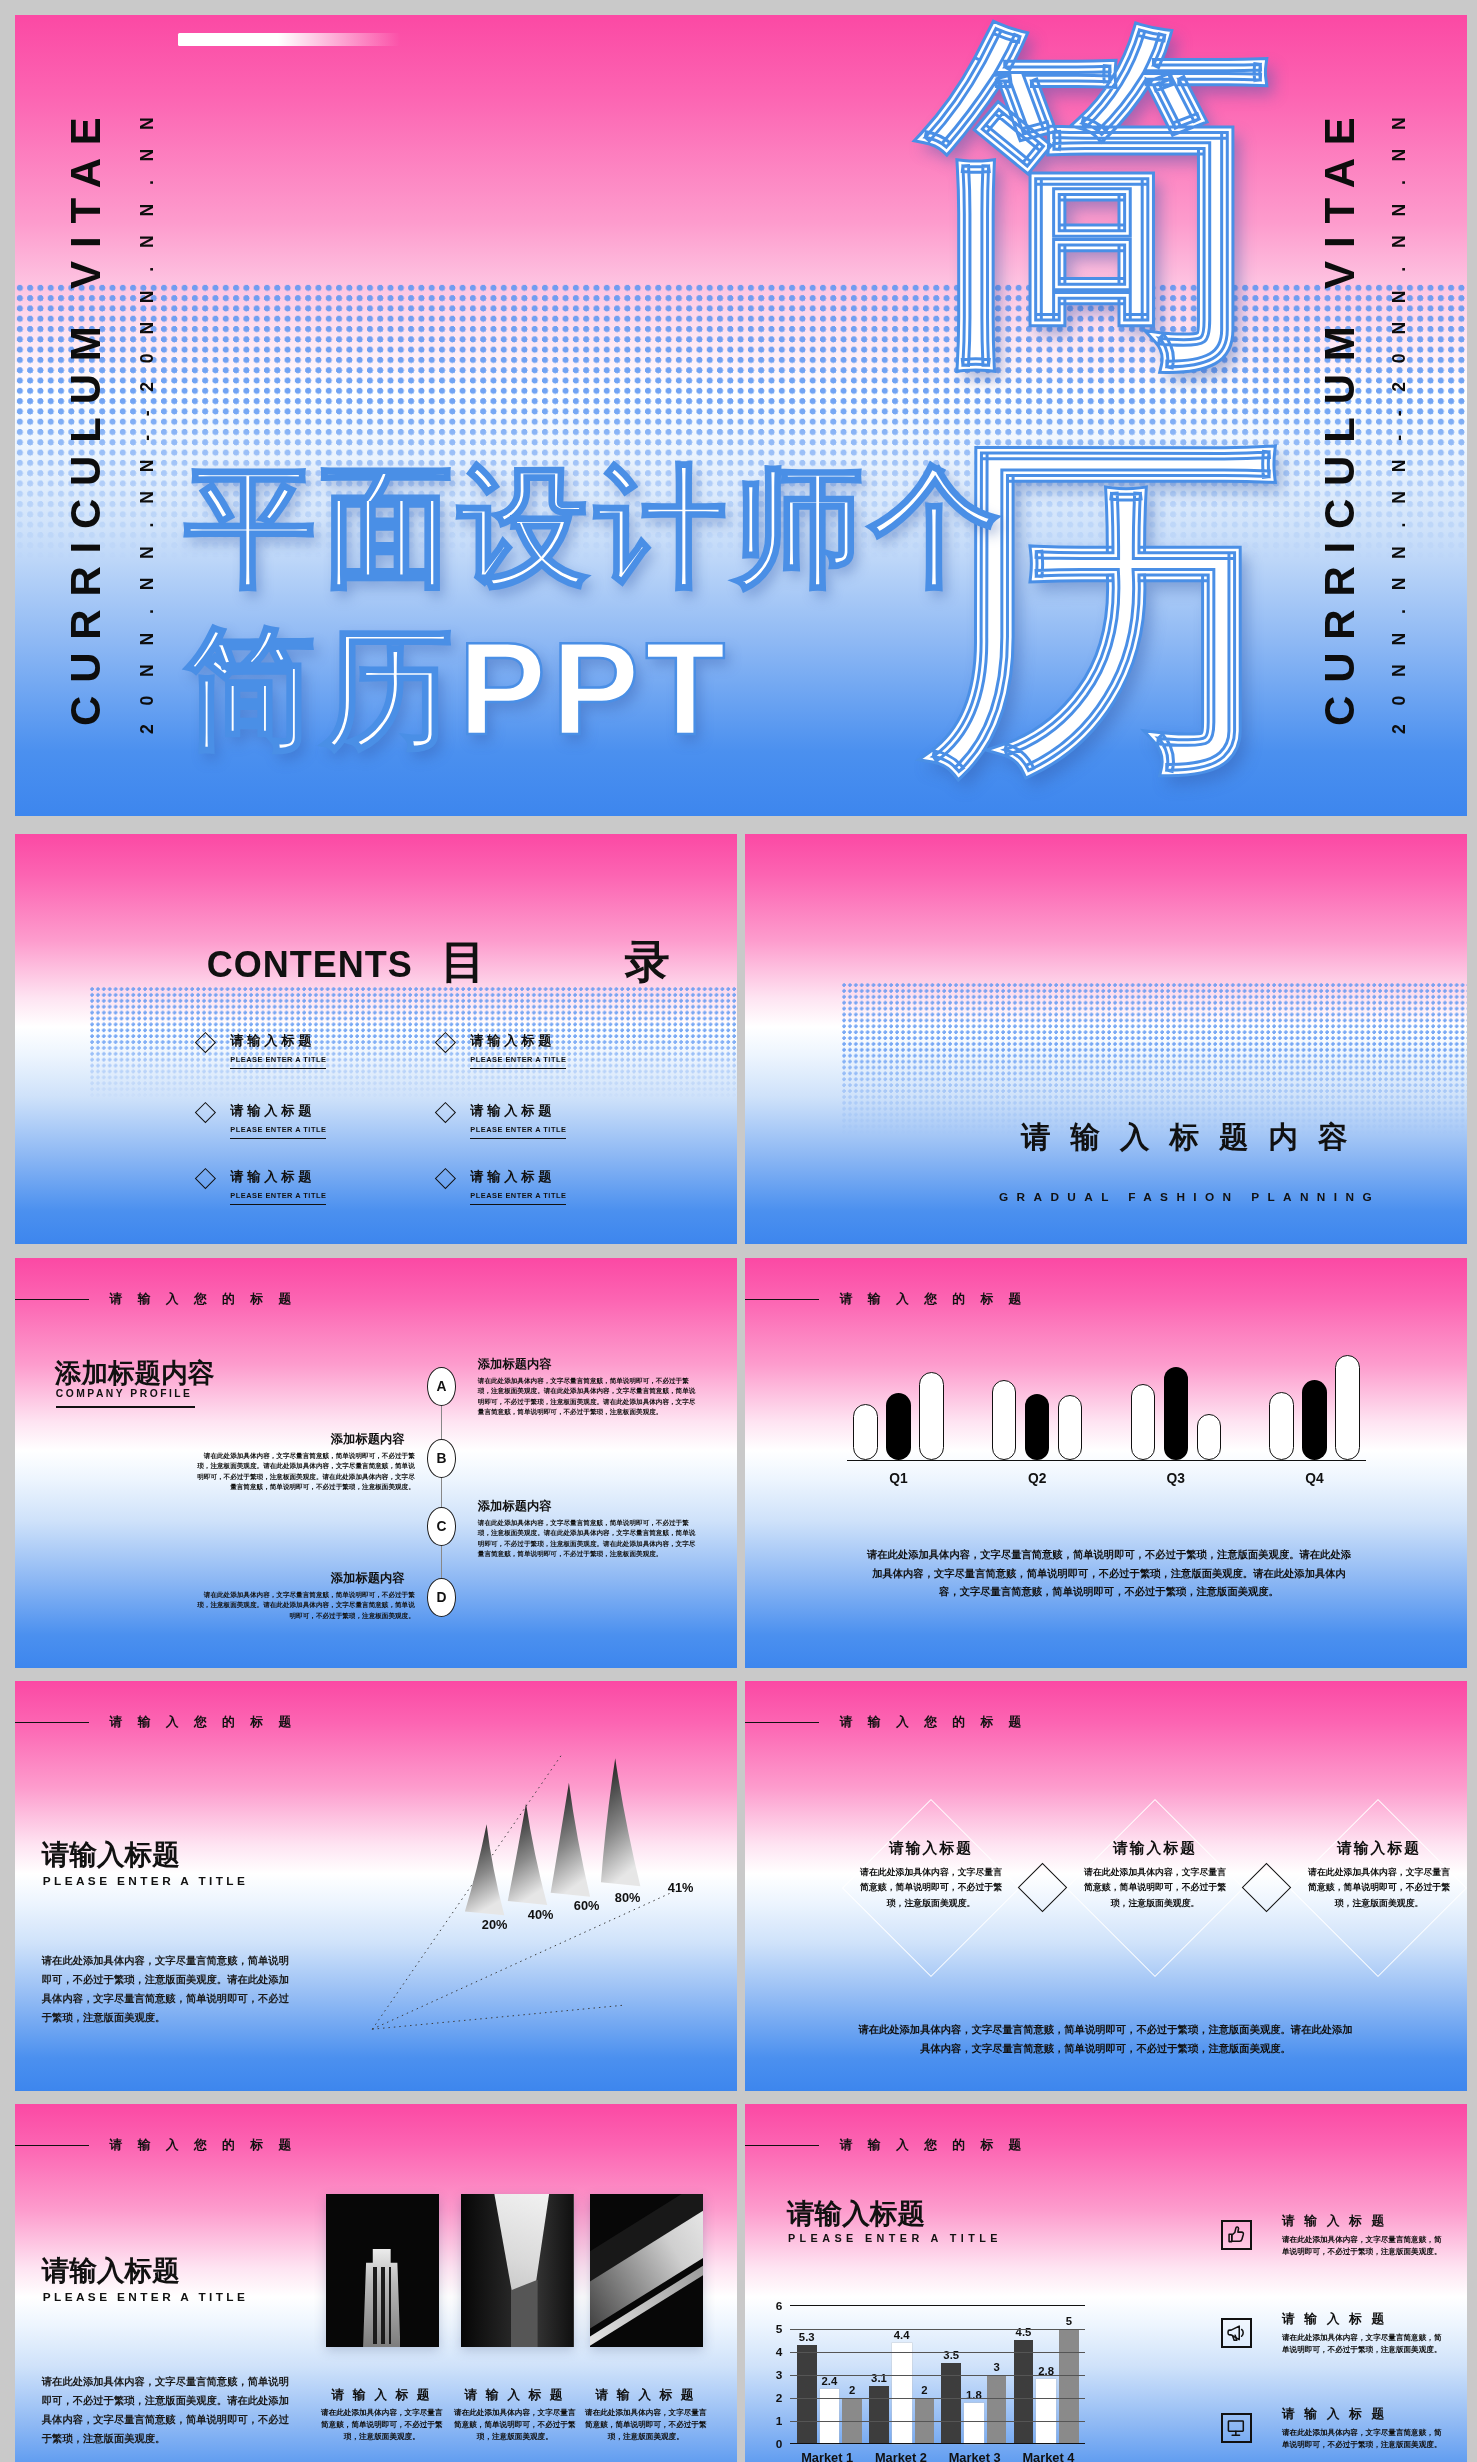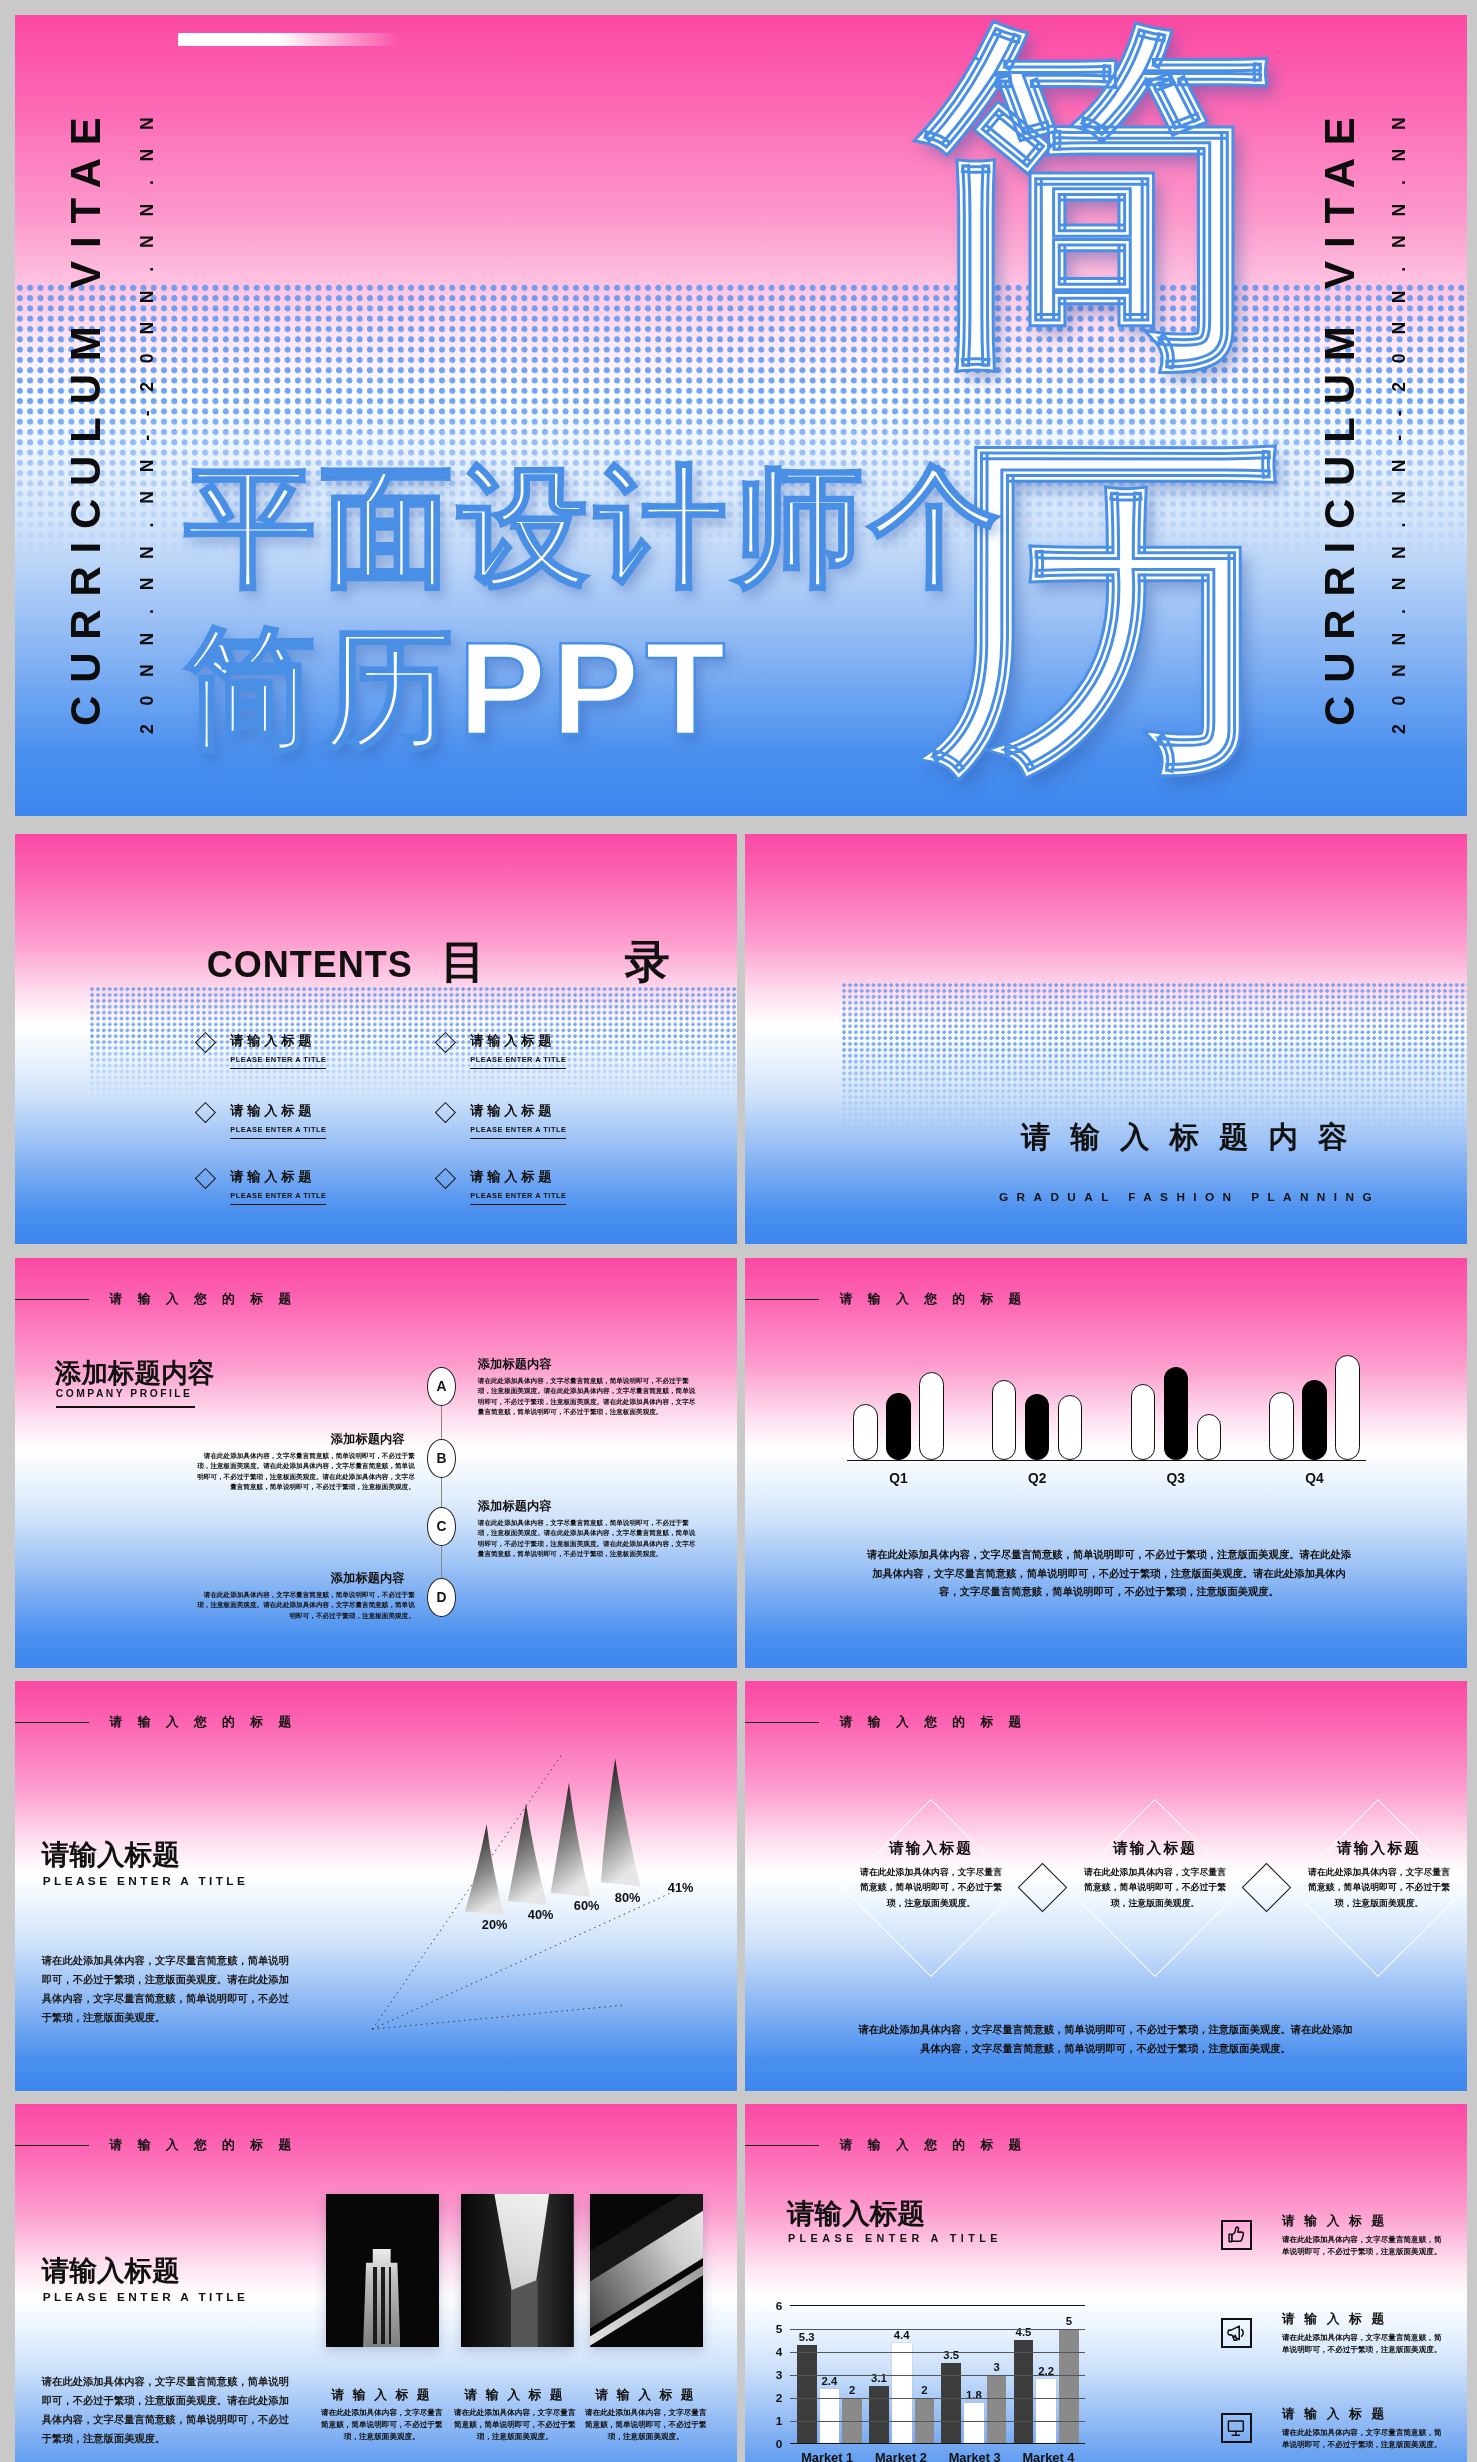--- a/index.html
+++ b/index.html
@@ -394,21 +394,21 @@
                 <div class="m-val">3</div>
                 <div class="m-bar s2" style="height: 69px;"></div>
               </div>
             </div>
             <div class="m-group">
               <div class="m-barwrap">
                 <div class="m-val">4.5</div>
                 <div class="m-bar s0" style="height: 104px;"></div>
               </div>
               <div class="m-barwrap">
-                <div class="m-val">2.2</div>
+                <div class="m-val">2.8</div>
                 <div class="m-bar s1" style="height: 65px;"></div>
               </div>
               <div class="m-barwrap">
                 <div class="m-val">5</div>
                 <div class="m-bar s2" style="height: 115px;"></div>
               </div>
             </div>
           </div>
       <div class="m-grid heavy" style="bottom: 0px;"></div>
           <div class="m-grid" style="bottom: 22.6px;"></div>

